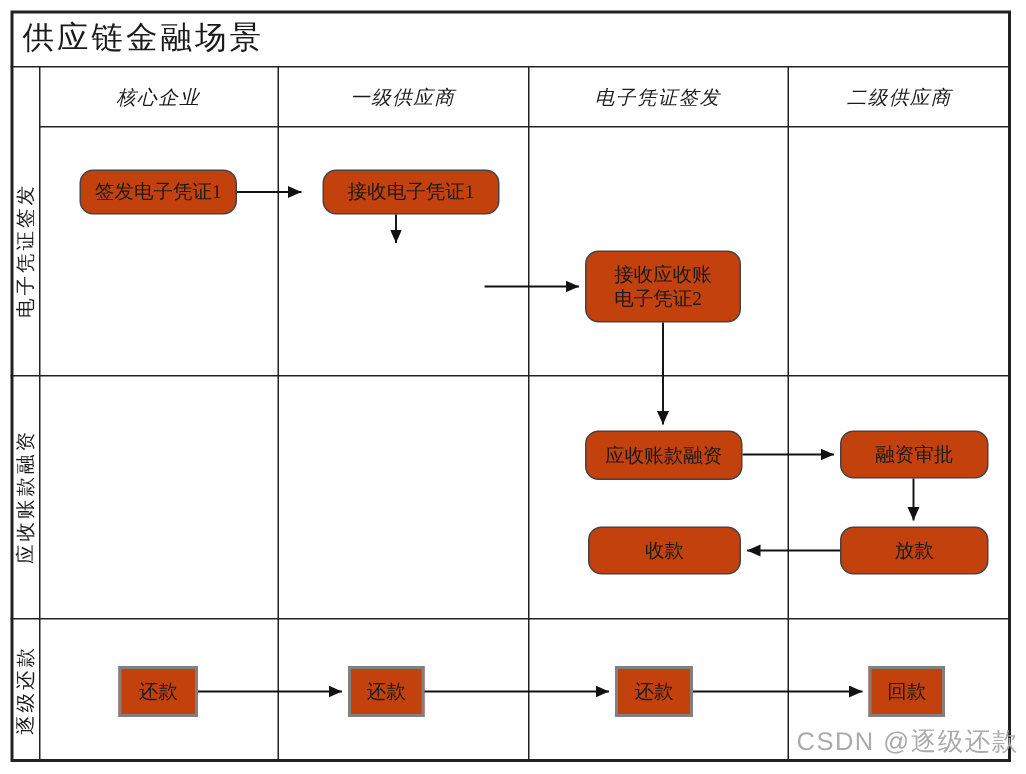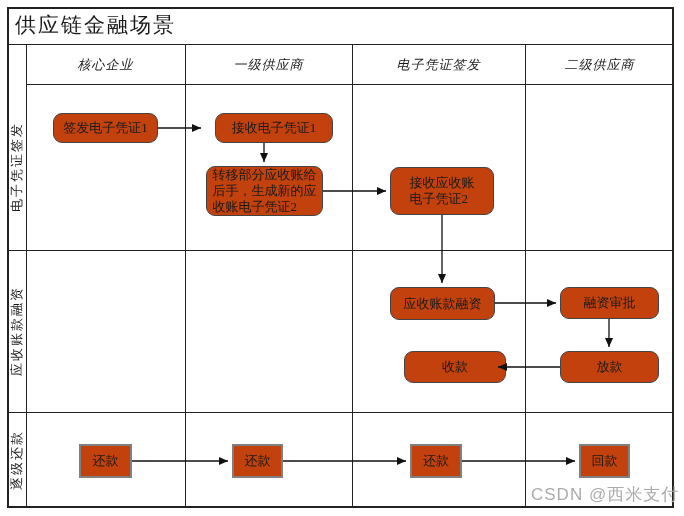--- a/index.html
+++ b/index.html
@@ -62,28 +62,25 @@
   </div>
   <div class="phase-cell" style="top:250px;height:162px;">
     <span>应收账款融资</span>
   </div>
   <div class="phase-cell" style="top:412px;height:96px;">
     <span>逐级还款</span>
   </div>
 
   <div class="node rounded" style="left:53px;top:113px;width:105px;height:30px;">签发电子凭证1</div>
   <div class="node rounded" style="left:205px;top:113px;width:118px;height:30px;margin-left:10px;">接收电子凭证1</div>
-  <div class="node rounded" style="left:206px;top:166px;width:117px;height:50px;">转移部分应收账给
-后手，生成新的应
-收账电子凭证2</div>
   <div class="node rounded" style="left:390px;top:167px;width:104px;height:48px;">接收应收账
 电子凭证2</div>
   <div class="node rounded" style="left:390px;top:287px;width:105px;height:33px;">应收账款融资</div>
   <div class="node rounded" style="left:560px;top:287px;width:99px;height:32px;">融资审批</div>
-  <div class="node rounded" style="left:404px;top:351px;width:102px;height:32px;">收款</div>
+  <div class="node rounded" style="left:392px;top:351px;width:102px;height:32px;">收款</div>
   <div class="node rounded" style="left:560px;top:351px;width:99px;height:32px;">放款</div>
   <div class="node rect" style="left:79px;top:444px;width:53px;height:34px;">还款</div>
   <div class="node rect" style="left:232px;top:444px;width:51px;height:34px;">还款</div>
   <div class="node rect" style="left:410px;top:444px;width:52px;height:34px;">还款</div>
   <div class="node rect" style="left:579px;top:444px;width:51px;height:34px;">回款</div>
 
   <svg class="arrows" width="684" height="516">
     <defs>
       <marker id="arrow" markerUnits="userSpaceOnUse" markerWidth="10" markerHeight="9" refX="9" refY="4" orient="auto">
         <path d="M0,0 L9,4 L0,8 Z" fill="#111"></path>
@@ -94,15 +91,15 @@
     <line x1="323" y1="191" x2="386" y2="191" stroke="#111" stroke-width="1.3" marker-end="url(#arrow)"></line>
     <line x1="442" y1="215" x2="442" y2="283" stroke="#111" stroke-width="1.3" marker-end="url(#arrow)"></line>
     <line x1="495" y1="303" x2="556" y2="303" stroke="#111" stroke-width="1.3" marker-end="url(#arrow)"></line>
     <line x1="609" y1="319" x2="609" y2="347" stroke="#111" stroke-width="1.3" marker-end="url(#arrow)"></line>
     <line x1="560" y1="367" x2="498" y2="367" stroke="#111" stroke-width="1.3" marker-end="url(#arrow)"></line>
     <line x1="132" y1="461" x2="228" y2="461" stroke="#111" stroke-width="1.3" marker-end="url(#arrow)"></line>
     <line x1="283" y1="461" x2="406" y2="461" stroke="#111" stroke-width="1.3" marker-end="url(#arrow)"></line>
     <line x1="462" y1="461" x2="575" y2="461" stroke="#111" stroke-width="1.3" marker-end="url(#arrow)"></line>
   </svg>
 
-  <div class="watermark">CSDN @西米支付</div>
+  <div class="watermark">CSDN @逐级还款</div>
 
 </div>
 
 </body></html>

